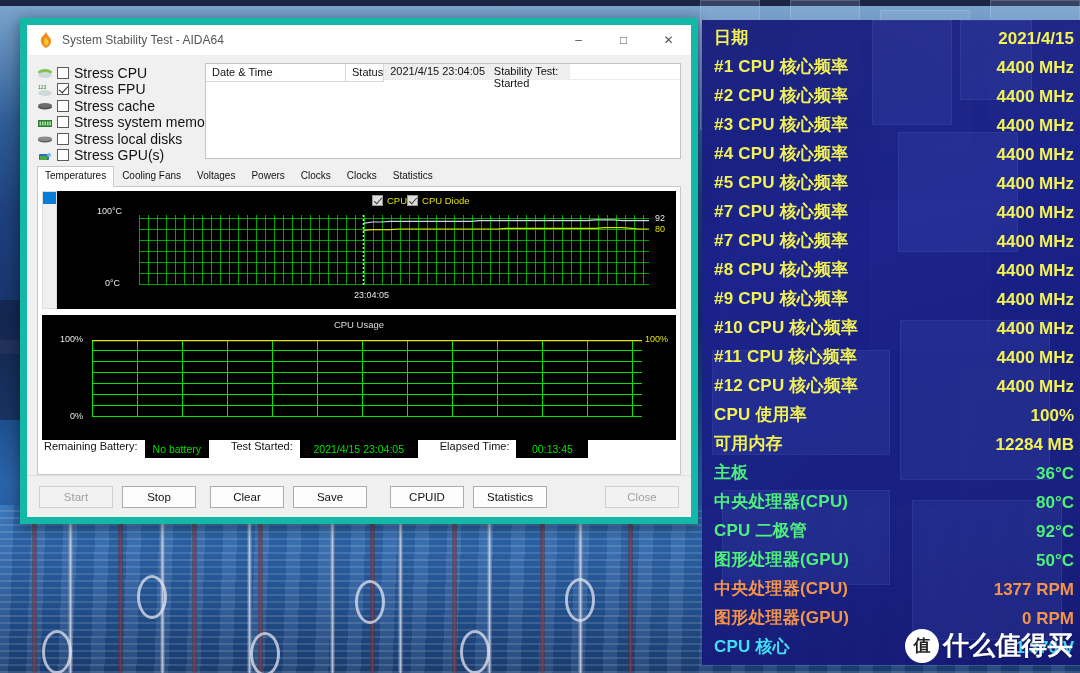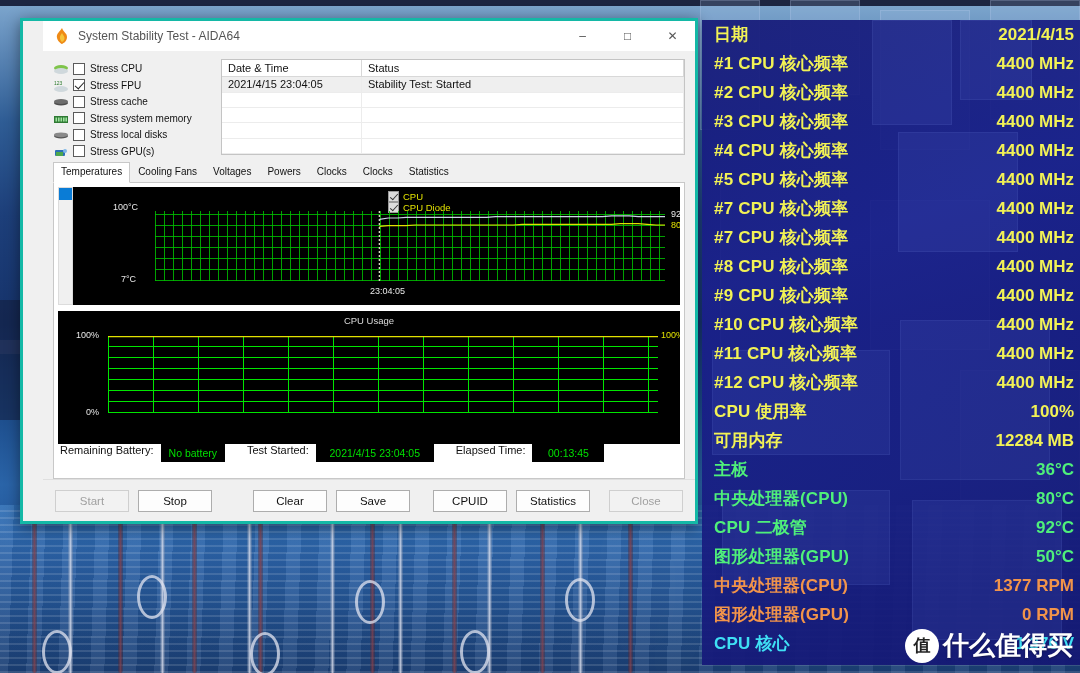--- a/index.html
+++ b/index.html
@@ -58,23 +58,23 @@
     background: rgba(180,200,235,.18);
     border: 1px solid rgba(200,215,245,.22);
   }
 
   
   #aida-window {
     position: absolute;
     left: 20px; top: 18px;
     width: 678px; height: 506px;
     background: #f0f0f0;
-    border: 3px solid #14b8a6;
+    border: 7px solid #14b8a6;
     box-shadow: 0 3px 14px rgba(0,0,0,.45);
-    display: flex; flex-direction: column; padding-left: 20px;
+    display: flex; flex-direction: column;
   }
   #titlebar {
     height: 30px;
     background: #ffffff;
     display: flex; align-items: center;
     flex: 0 0 auto;
   }
   #title-icon {
     width: 18px; height: 18px; margin: 0 7px 0 10px;
     position: relative; flex: 0 0 auto;
@@ -114,26 +114,26 @@
     margin-right: 5px; flex: 0 0 auto;
     position: relative;
   }
   .cb.checked::after {
     content: "";
     position: absolute; left: 3px; top: 0px;
     width: 4px; height: 8px;
     border: solid #222; border-width: 0 1.6px 1.6px 0;
     transform: rotate(42deg);
   }
-  .stress-label { font-size: 10px; color: #111; white-space: nowrap; }
+  .stress-label { font-size: 14px; color: #111; white-space: nowrap; }
 
   #log-table {
     flex: 1 1 auto;
     background: #fff; border: 1px solid #c4c4c4;
-    display: flex; flex-direction: column;
+    display: flex; flex-direction: row;
     overflow: hidden;
   }
   #log-head { display: flex; height: 18px; border-bottom: 1px solid #d8d8d8; }
   .lh-cell {
     font-size: 11px; color: #111;
     padding: 2px 0 0 6px;
     border-right: 1px solid #d8d8d8;
   }
   .lh-cell.c0 { width: 140px; }
   .lh-cell.c1 { flex: 1 1 auto; }
@@ -194,21 +194,21 @@
       repeating-linear-gradient(90deg, rgba(0,230,0,1) 0 1px, transparent 1px 45px),
       repeating-linear-gradient(0deg, rgba(0,230,0,1) 0 1px, transparent 1px 11px);
   }
   .axis-lbl {
     position: absolute; color: #e8e8e8; font-size: 9px;
     font-family: "Liberation Sans", sans-serif;
     white-space: nowrap;
   }
   .axis-lbl.yellow { color: #e2e200; }
   .legend {
-    position: absolute; display: flex; align-items: flex-start; flex-direction: column;
+    position: absolute; display: flex; align-items: flex-end;
   }
   .leg-item { display: flex; align-items: center; gap: 4px; }
   .leg-cb {
     width: 11px; height: 11px; background: #dcdcdc; border: 1px solid #9a9a9a;
     position: relative;
   }
   .leg-cb::after {
     content: "";
     position: absolute; left: 3px; top: 0px;
     width: 3px; height: 7px;
@@ -262,23 +262,23 @@
   }
   
   .ghost {
     position: absolute;
     background: rgba(90,110,215,.14);
     border: 1px solid rgba(130,150,235,.10);
     pointer-events: none;
   }
   #sensor-rows { position: relative; z-index: 2; }
   .srow {
-    display: flex; align-items: center; justify-content: space-between;
+    display: flex; align-items: flex-end; justify-content: space-between;
     height: 29px;
-    padding: 12px 4px;
+    padding: 0 4px;
     font-weight: bold;
   }
   .sname { font-size: 17px; white-space: nowrap; letter-spacing: .2px; }
   .sval  { font-size: 17px; white-space: nowrap; }
   .c-yellow { color: #f2f255; }
   .c-green  { color: #4ff07a; }
   .c-orange { color: #f2944a; }
   .c-cyan   { color: #3fe0f5; }
 
   
@@ -492,21 +492,21 @@
               <div class="leg-item">
                 <span class="leg-cb"></span>
                 <span class="leg-txt">CPU</span>
               </div>
               <div class="leg-item">
                 <span class="leg-cb"></span>
                 <span class="leg-txt">CPU Diode</span>
               </div>
             </div>
             <div class="axis-lbl" style="left:40px;top:15px;">100°C</div>
-            <div class="axis-lbl" style="left:48px;top:87px;">7°C</div>
+            <div class="axis-lbl" style="left:48px;top:87px;">0°C</div>
             <div class="grid" style="left:82px;top:24px;width:510px;height:70px;"></div>
             <svg id="temp-svg" style="position:absolute;left:82px;top:24px;" width="510" height="70">
                 <line x1="224.4" x2="224.4" y1="0" y2="70" stroke="#d8d8c0" stroke-width="1.4" stroke-dasharray="2 2"></line>
                 <polyline points="224.4,15.4 233.3,14.7 242.3,14.7 251.2,14.7 260.1,14.0 269.0,14.0 277.9,14.0 286.9,14.0 295.8,14.0 304.7,14.0 313.6,14.0 322.6,14.0 331.5,14.0 340.4,14.0 349.4,14.0 358.3,14.0 367.2,13.3 376.1,13.3 385.1,13.3 394.0,13.3 402.9,13.3 411.8,13.3 420.8,13.3 429.7,13.3 438.6,13.3 447.5,13.3 456.5,13.3 465.4,12.6 474.3,12.6 483.2,12.6 492.1,13.3 501.1,14.0 510.0,14.0" fill="none" stroke="#e2e200" stroke-width="1.2"></polyline>
                 <polyline points="224.4,8.4 233.3,7.0 242.3,7.0 251.2,6.3 260.1,6.3 269.0,6.3 277.9,6.3 286.9,6.3 295.8,6.3 304.7,6.3 313.6,6.3 322.6,6.3 331.5,6.3 340.4,5.6 349.4,5.6 358.3,5.6 367.2,5.6 376.1,5.6 385.1,5.6 394.0,5.6 402.9,5.6 411.8,5.6 420.8,5.6 429.7,5.6 438.6,5.6 447.5,5.6 456.5,4.9 465.4,4.9 474.3,4.9 483.2,5.6 492.1,5.6 501.1,5.6 510.0,5.6" fill="none" stroke="#cdd4ea" stroke-width="1.2"></polyline>
               </svg>
             <div class="axis-lbl" style="left:598px;top:22px;">92</div>
             <div class="axis-lbl yellow" style="left:598px;top:33px;">80</div>
             <div class="axis-lbl" style="left:297px;top:99px;">23:04:05</div>
           </div>
@@ -530,21 +530,21 @@
           <span class="st-val" style="min-width:118px;">2021/4/15 23:04:05</span>
           <span class="st-label">Elapsed Time:</span>
           <span class="st-val" style="min-width:72px;">00:13:45</span>
         </div>
       </div>
     </div>
 
     <div id="btnbar">
       <div class="btn disabled">Start</div>
       <div class="btn">Stop</div>
-      <div class="btn" style="margin-left:32px;">Clear</div>
+      <div class="btn" style="margin-left:5px;">Clear</div>
       <div class="btn">Save</div>
       <div class="btn" style="margin-left:14px;">CPUID</div>
       <div class="btn">Statistics</div>
       <div class="btn disabled right">Close</div>
     </div>
   </div>
 
   <div id="sensor-panel">
     <div class="ghost" style="left:170px;top:0;width:80px;height:105px;"></div>
     <div class="ghost" style="left:258px;top:0;width:72px;height:80px;"></div>

